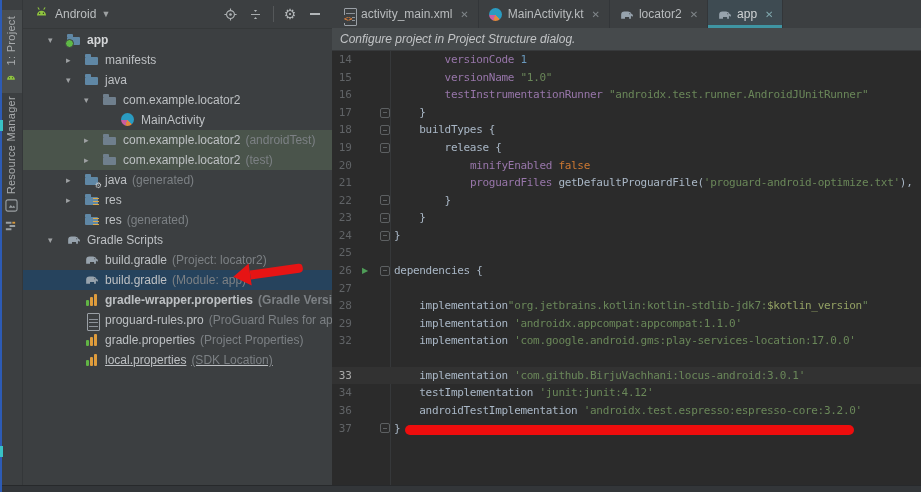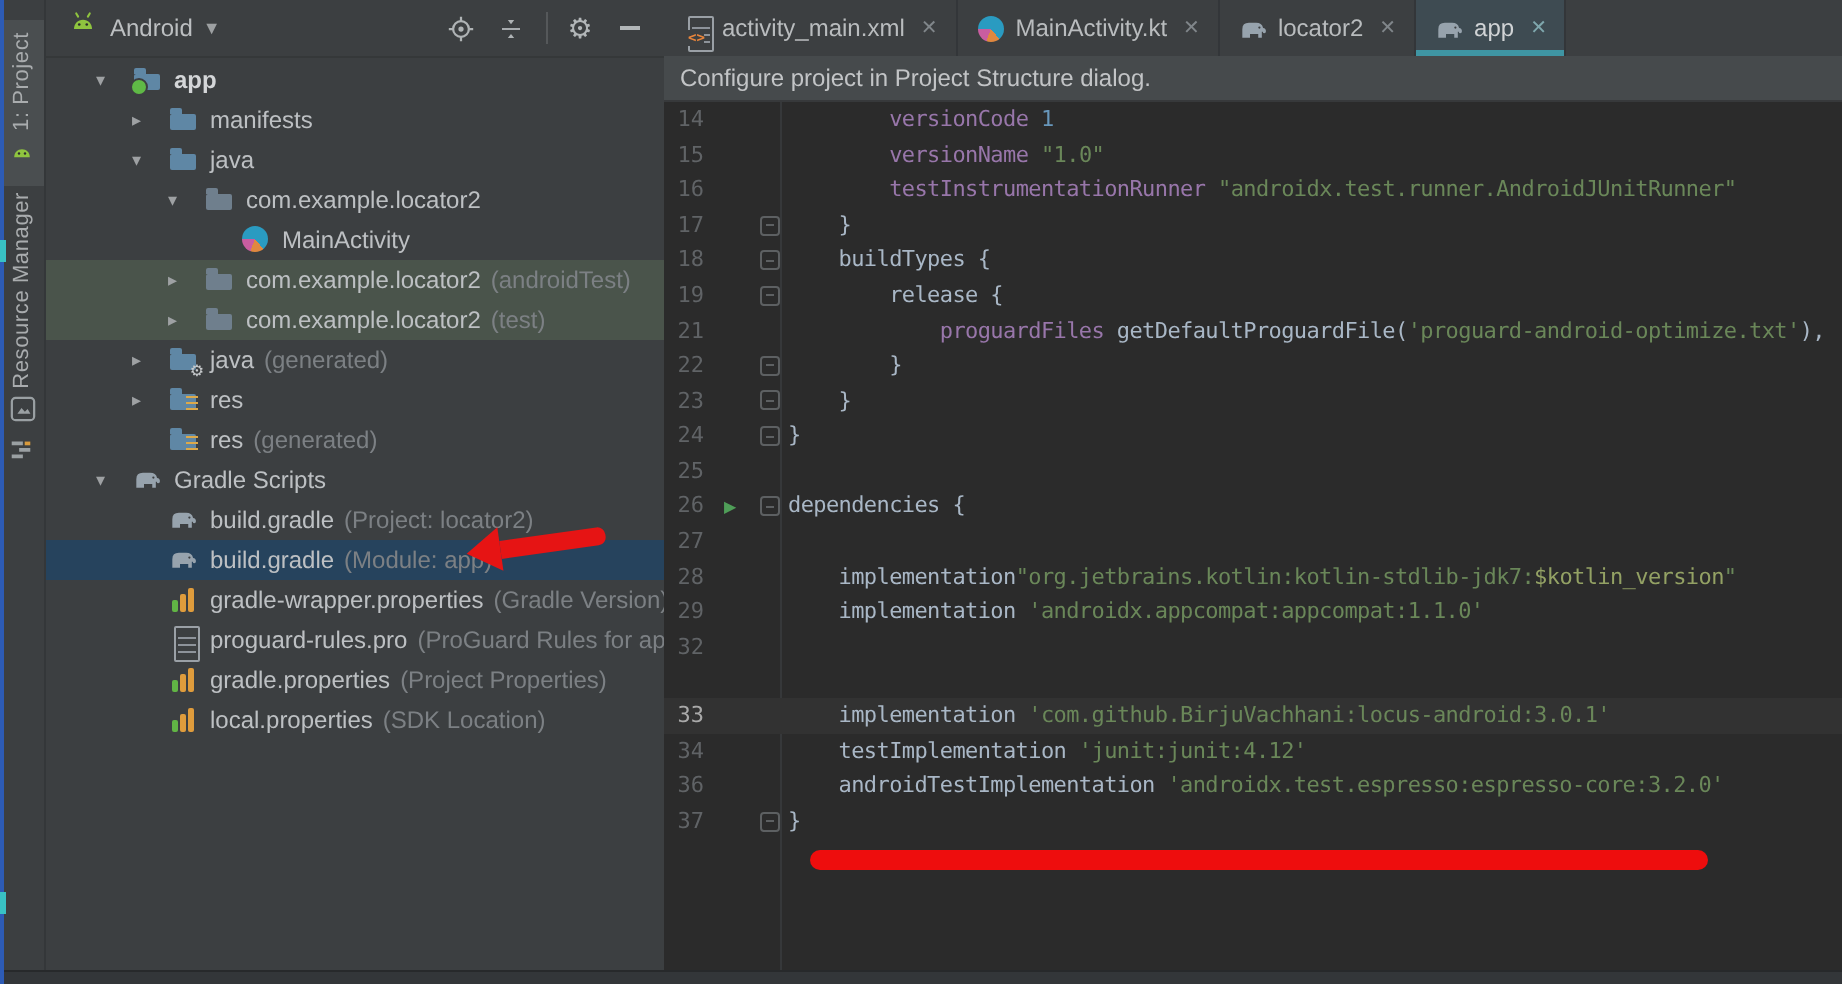--- a/index.html
+++ b/index.html
@@ -58,21 +58,21 @@
   
   .editor{position:absolute;left:332px;top:0;right:0;bottom:0;background:#2b2b2b;}
   .tabbar{position:absolute;top:0;left:0;right:0;height:28px;background:#3c3f41;display:flex;}
   .tab{display:flex;align-items:center;gap:5px;padding:0 9px;font-size:12px;color:#b9bcbe;border-right:1px solid #333639;cursor:default;}
   .tab.active{background:#3e4b52;box-shadow:inset 0 -3px 0 #3f95a3;color:#d0d3d5;}
   .tab .close{font-size:10px;color:#80868a;margin-left:3px;}
   .tab.active .close{color:#7fa7ad;}
   .tab .icn{width:15px;height:15px;}
 
   .notif{position:absolute;left:0;top:28px;right:0;height:22px;background:#464a4c;border-bottom:1px solid #37393b;
-         color:#c2c4c6;font-size:12px;line-height:22px;padding-left:8px;z-index:5;}
+         color:#c2c4c6;font-size:12px;line-height:22px;padding-left:8px;z-index:5;font-style:italic;}
 
   .codearea{position:absolute;left:0;top:28px;right:0;height:458px;overflow:hidden;}
   .gutsep{position:absolute;left:58px;top:0;bottom:0;width:1px;background:#36383a;}
   .lines{position:absolute;left:0;top:5.5px;right:0;}
   .crow{height:17.58px;display:flex;align-items:stretch;}
   .crow.cur{background:#323232;margin-top:17px;}
   .ln{width:20px;flex:none;text-align:right;color:#606366;font:11px "DejaVu Sans Mono",monospace;line-height:17.58px;}
   .cur .ln{color:#a9a9a9;}
   .gut{width:42px;flex:none;position:relative;display:flex;align-items:center;}
   .run{position:absolute;left:10px;color:#4f9e58;font-size:8px;}
@@ -246,21 +246,21 @@
         </div>
         <div class="trow sel" style="padding-left: 44px;">
           <span class="arr"></span>
           <span class="icn"><svg width="15" height="15" viewBox="0 0 16 16">
               <path fill="#97a3ad" d="M2.3 12.6V8.1q0-3.4 3.5-3.4h3.9q3 0 3.7 2.7 1.5.2 1.5 1.8 0 1-.9 1-.7 0-.8-.8h-.5v3.2h-1.9v-1.9H6.4v1.9z"></path>
               <circle cx="11.4" cy="7.2" r=".6" fill="#3c3f41"></circle>
             </svg></span>
           <span class="lbl">build.gradle</span>
           <span class="ann">(Module: app)</span>
         </div>
-        <div class="trow" style="padding-left: 44px;">
+        <div class="trow" style="padding-left: 44px; font-weight: bold;">
           <span class="arr"></span>
           <span class="icn">
             <span class="bar b1"></span>
             <span class="bar b2"></span>
             <span class="bar b3"></span>
           </span>
           <span class="lbl">gradle-wrapper.properties</span>
           <span class="ann">(Gradle Version)</span>
         </div>
         <div class="trow" style="padding-left: 44px;">
@@ -274,21 +274,21 @@
         <div class="trow" style="padding-left: 44px; align-items: center;">
           <span class="arr"></span>
           <span class="icn">
             <span class="bar b1"></span>
             <span class="bar b2"></span>
             <span class="bar b3"></span>
           </span>
           <span class="lbl">gradle.properties</span>
           <span class="ann">(Project Properties)</span>
         </div>
-        <div class="trow" style="padding-left: 44px;">
+        <div class="trow" style="padding-left: 44px; text-decoration: underline;">
           <span class="arr"></span>
           <span class="icn">
             <span class="bar b1"></span>
             <span class="bar b2"></span>
             <span class="bar b3"></span>
           </span>
           <span class="lbl">local.properties</span>
           <span class="ann">(SDK Location)</span>
         </div>
       </div>
@@ -366,20 +366,25 @@
             <span class="codetext"><span class="tk tk-d">    buildTypes {</span></span>
           </div>
           <div class="crow">
             <span class="ln">19</span>
             <span class="gut">
               <span class="foldm"></span>
             </span>
             <span class="codetext"><span class="tk tk-d">        release {</span></span>
           </div>
           <div class="crow">
+            <span class="ln">20</span>
+            <span class="gut"></span>
+            <span class="codetext"><span class="tk tk-d">            </span><span class="tk tk-k">minifyEnabled</span><span class="tk tk-d"> </span><span class="tk tk-o">false</span></span>
+          </div>
+          <div class="crow">
             <span class="ln">21</span>
             <span class="gut"></span>
             <span class="codetext"><span class="tk tk-d">            </span><span class="tk tk-k">proguardFiles</span><span class="tk tk-d"> getDefaultProguardFile(</span><span class="tk tk-s">'proguard-android-optimize.txt'</span><span class="tk tk-d">), </span><span class="tk tk-s">'proguard-rules.pro'</span></span>
           </div>
           <div class="crow">
             <span class="ln">22</span>
             <span class="gut">
               <span class="foldm"></span>
             </span>
             <span class="codetext"><span class="tk tk-d">        }</span></span>
@@ -421,20 +426,21 @@
             <span class="codetext"><span class="tk tk-d">    implementation</span><span class="tk tk-s">"org.jetbrains.kotlin:kotlin-stdlib-jdk7:</span><span class="tk tk-v">$kotlin_version</span><span class="tk tk-s">"</span></span>
           </div>
           <div class="crow">
             <span class="ln">29</span>
             <span class="gut"></span>
             <span class="codetext"><span class="tk tk-d">    implementation </span><span class="tk tk-s">'androidx.appcompat:appcompat:1.1.0'</span></span>
           </div>
           <div class="crow">
             <span class="ln">32</span>
             <span class="gut"></span>
+            <span class="codetext"><span class="tk tk-d">    implementation </span><span class="tk tk-s">'com.google.android.gms:play-services-location:17.0.0'</span></span>
           </div>
           <div class="crow cur">
             <span class="ln">33</span>
             <span class="gut"></span>
             <span class="codetext"><span class="tk tk-d">    implementation </span><span class="tk tk-s">'com.github.BirjuVachhani:locus-android:3.0.1'</span></span>
           </div>
           <div class="crow">
             <span class="ln">34</span>
             <span class="gut"></span>
             <span class="codetext"><span class="tk tk-d">    testImplementation </span><span class="tk tk-s">'junit:junit:4.12'</span></span>

